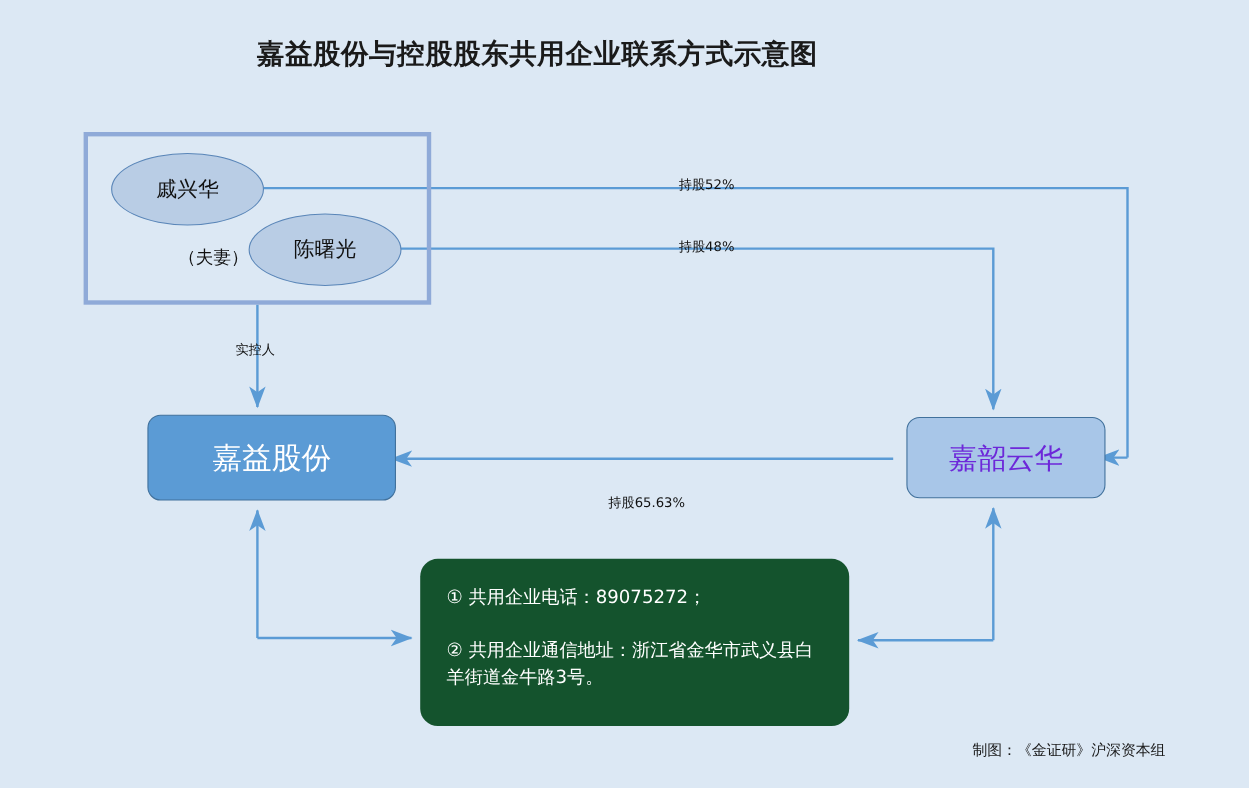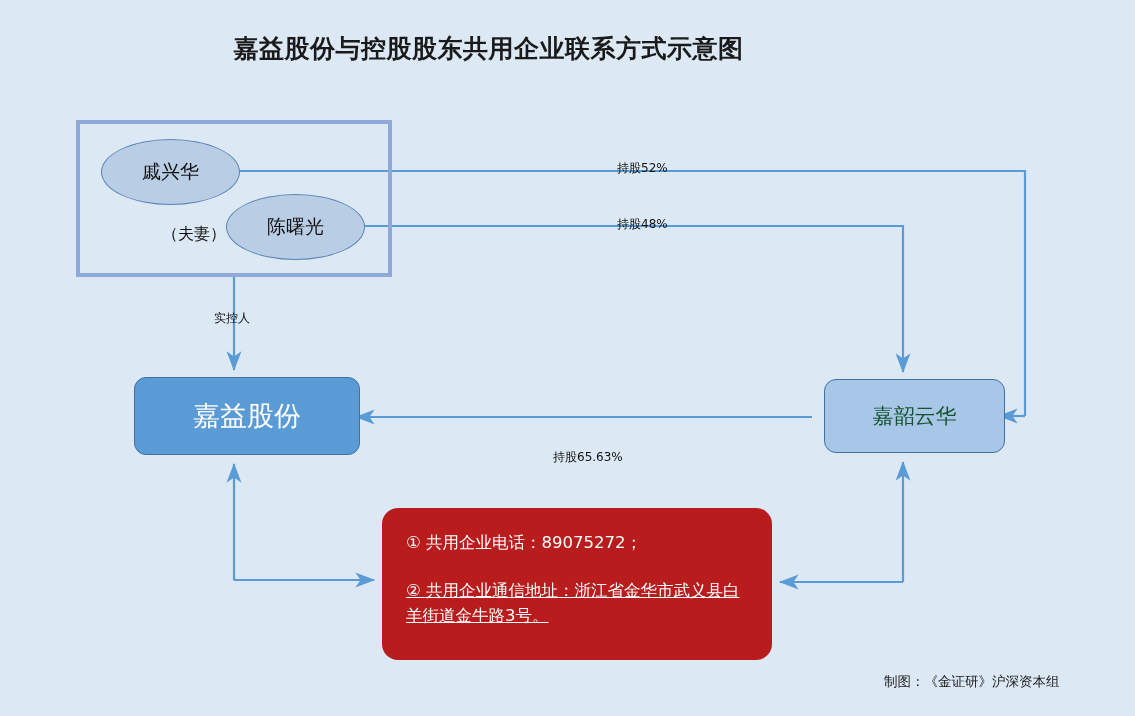--- a/index.html
+++ b/index.html
@@ -93,40 +93,40 @@
     color: #ffffff;
     font-size: 27px;
   }
   .node-sub {
     left: 812px;
     top: 379px;
     width: 181px;
     height: 74px;
     background: #a8c6e8;
     border: 1.4px solid #41719c;
-    color: #14532d;
-    font-size: 21px;
+    color: #6d28d9;
+    font-size: 26px;
   }
 
   .info-box {
     position: absolute;
     left: 382px;
     top: 508px;
     width: 390px;
     height: 152px;
-    background: #b91c1c;
+    background: #14532d;
     border-radius: 16px;
     box-sizing: border-box;
     padding: 22px 24px 0 24px;
     color: #ffffff;
     font-size: 16.5px;
     line-height: 1.55;
   }
   .info-line { margin: 0 0 22px 0; }
-  .info-line:last-child { margin-bottom: 0; text-decoration: underline; }
+  .info-line:last-child { margin-bottom: 0; }
 
   .edge-label {
     position: absolute;
     font-size: 12px;
     color: #111;
     white-space: nowrap;
   }
   .lbl-52    { left: 617px; top: 160px; }
   .lbl-48    { left: 617px; top: 216px; }
   .lbl-6563  { left: 553px; top: 407px; margin-top: 42px; }

